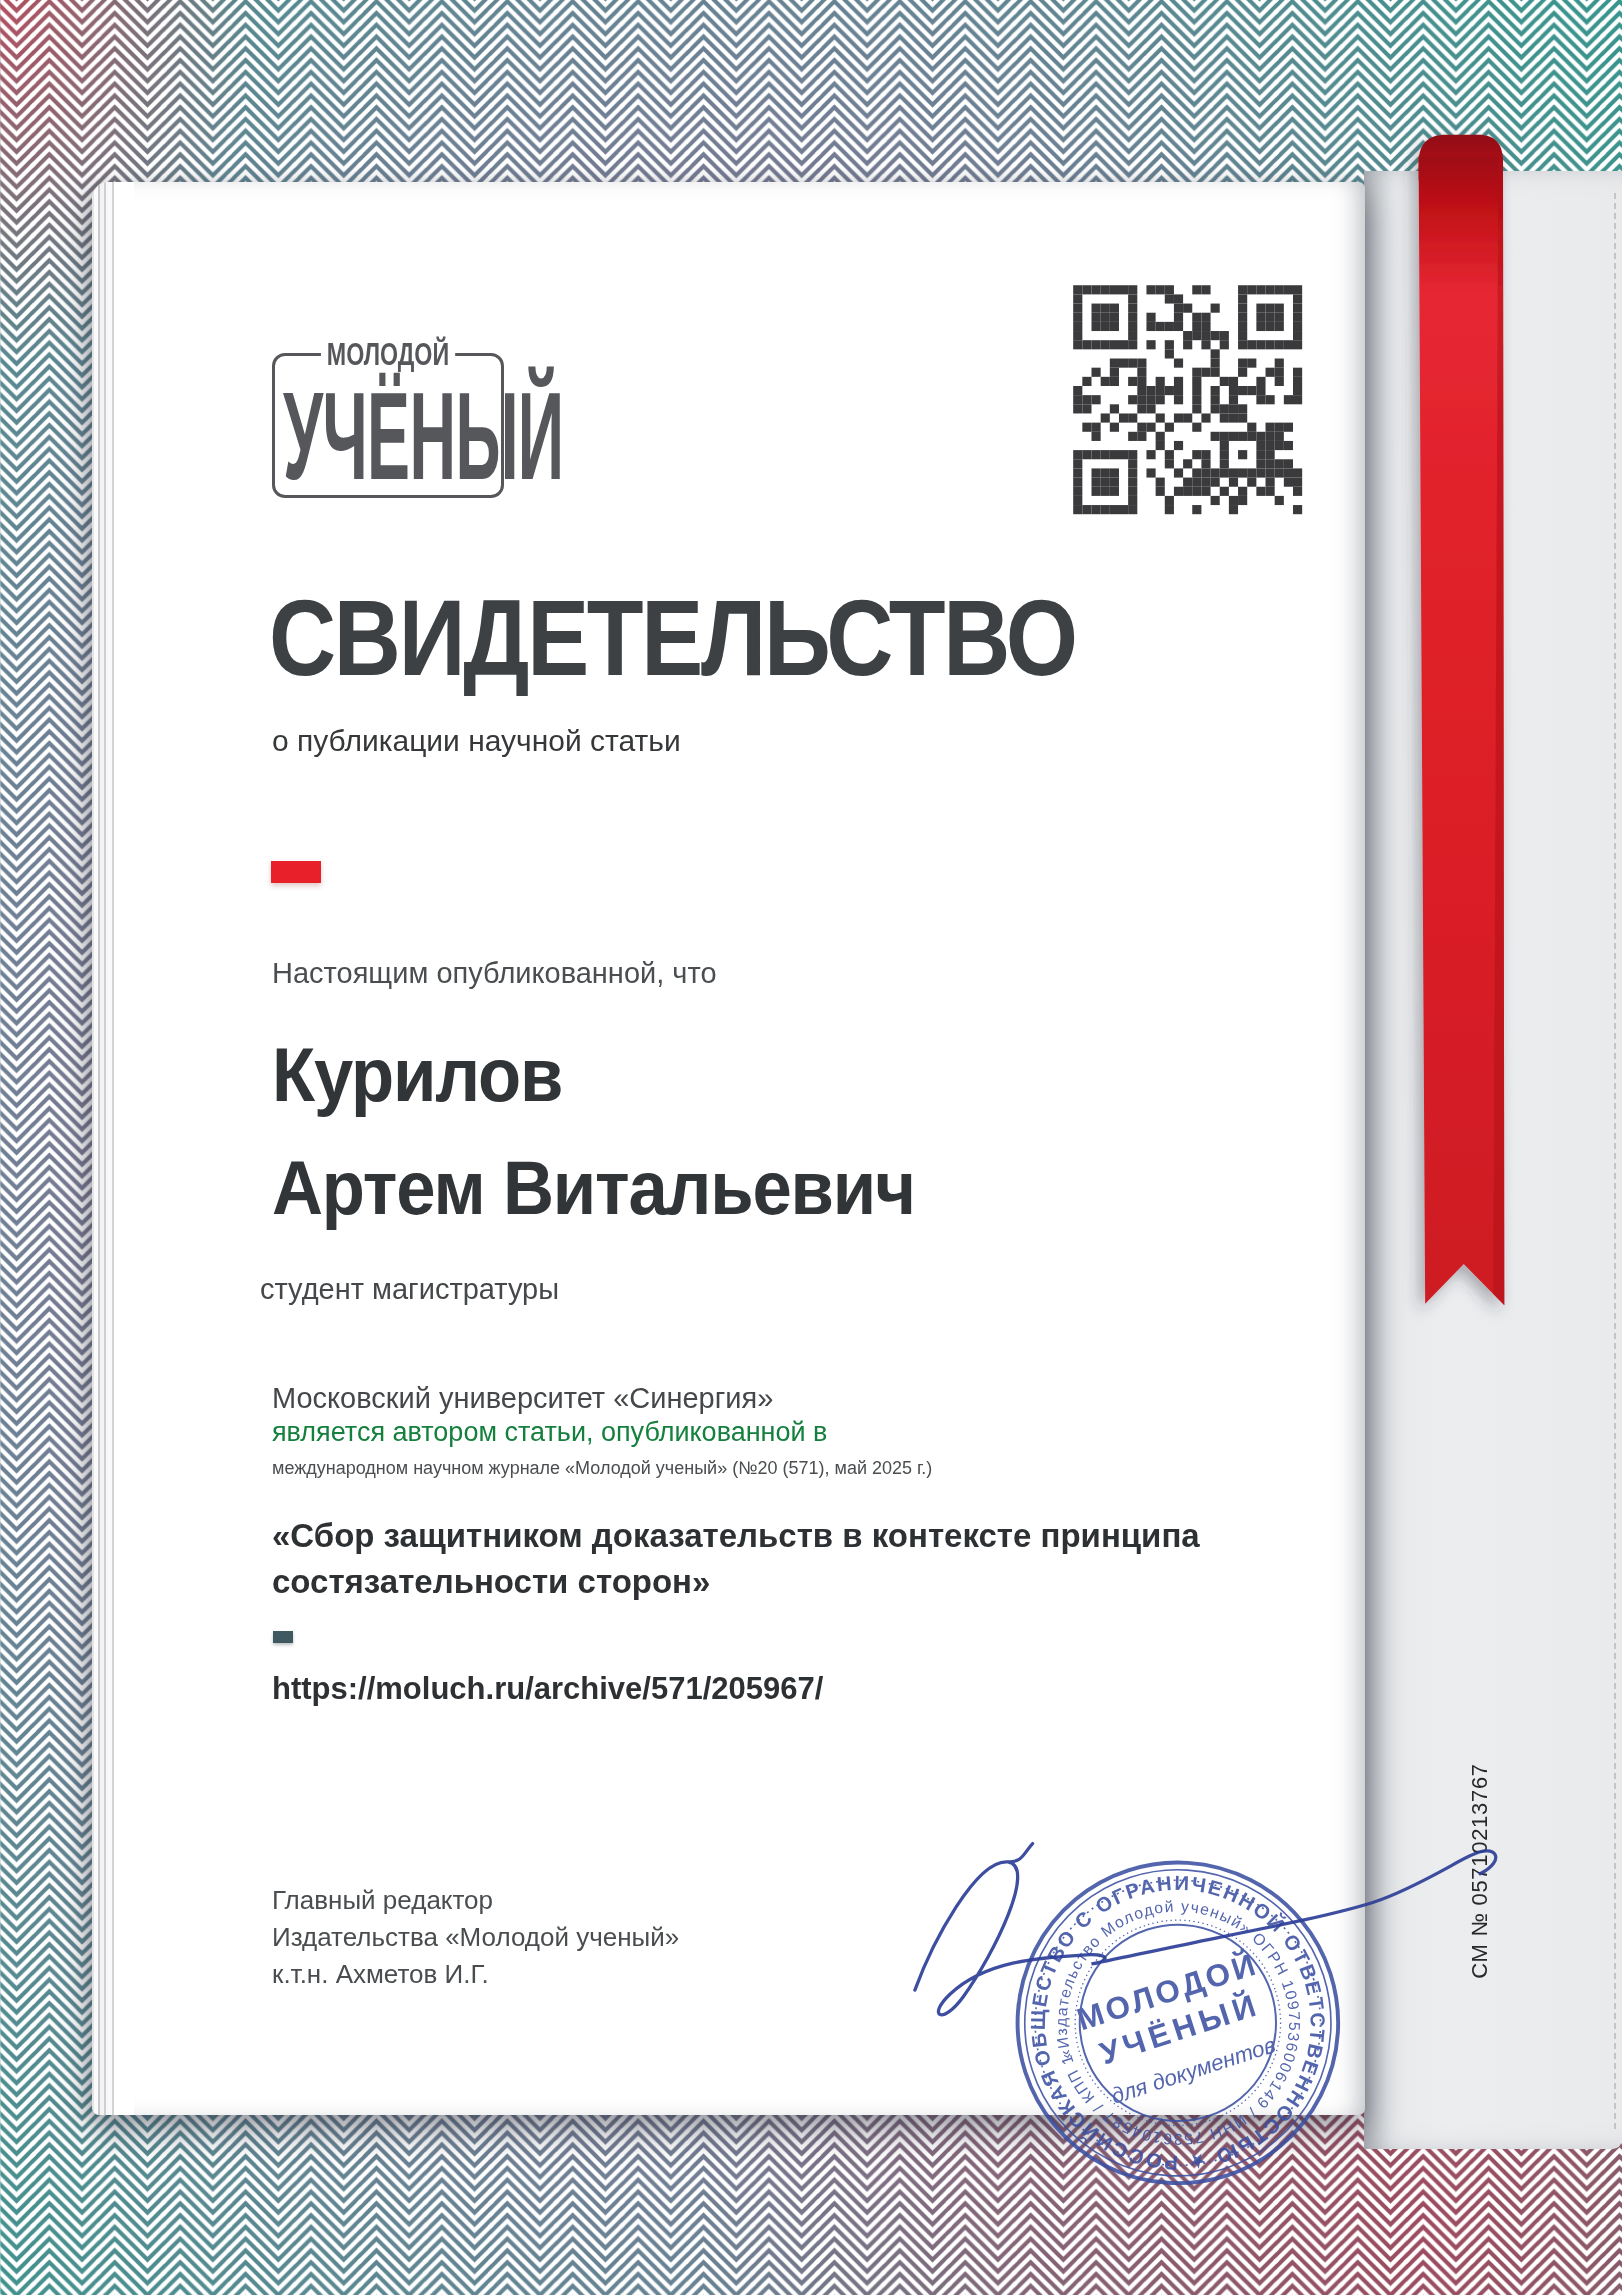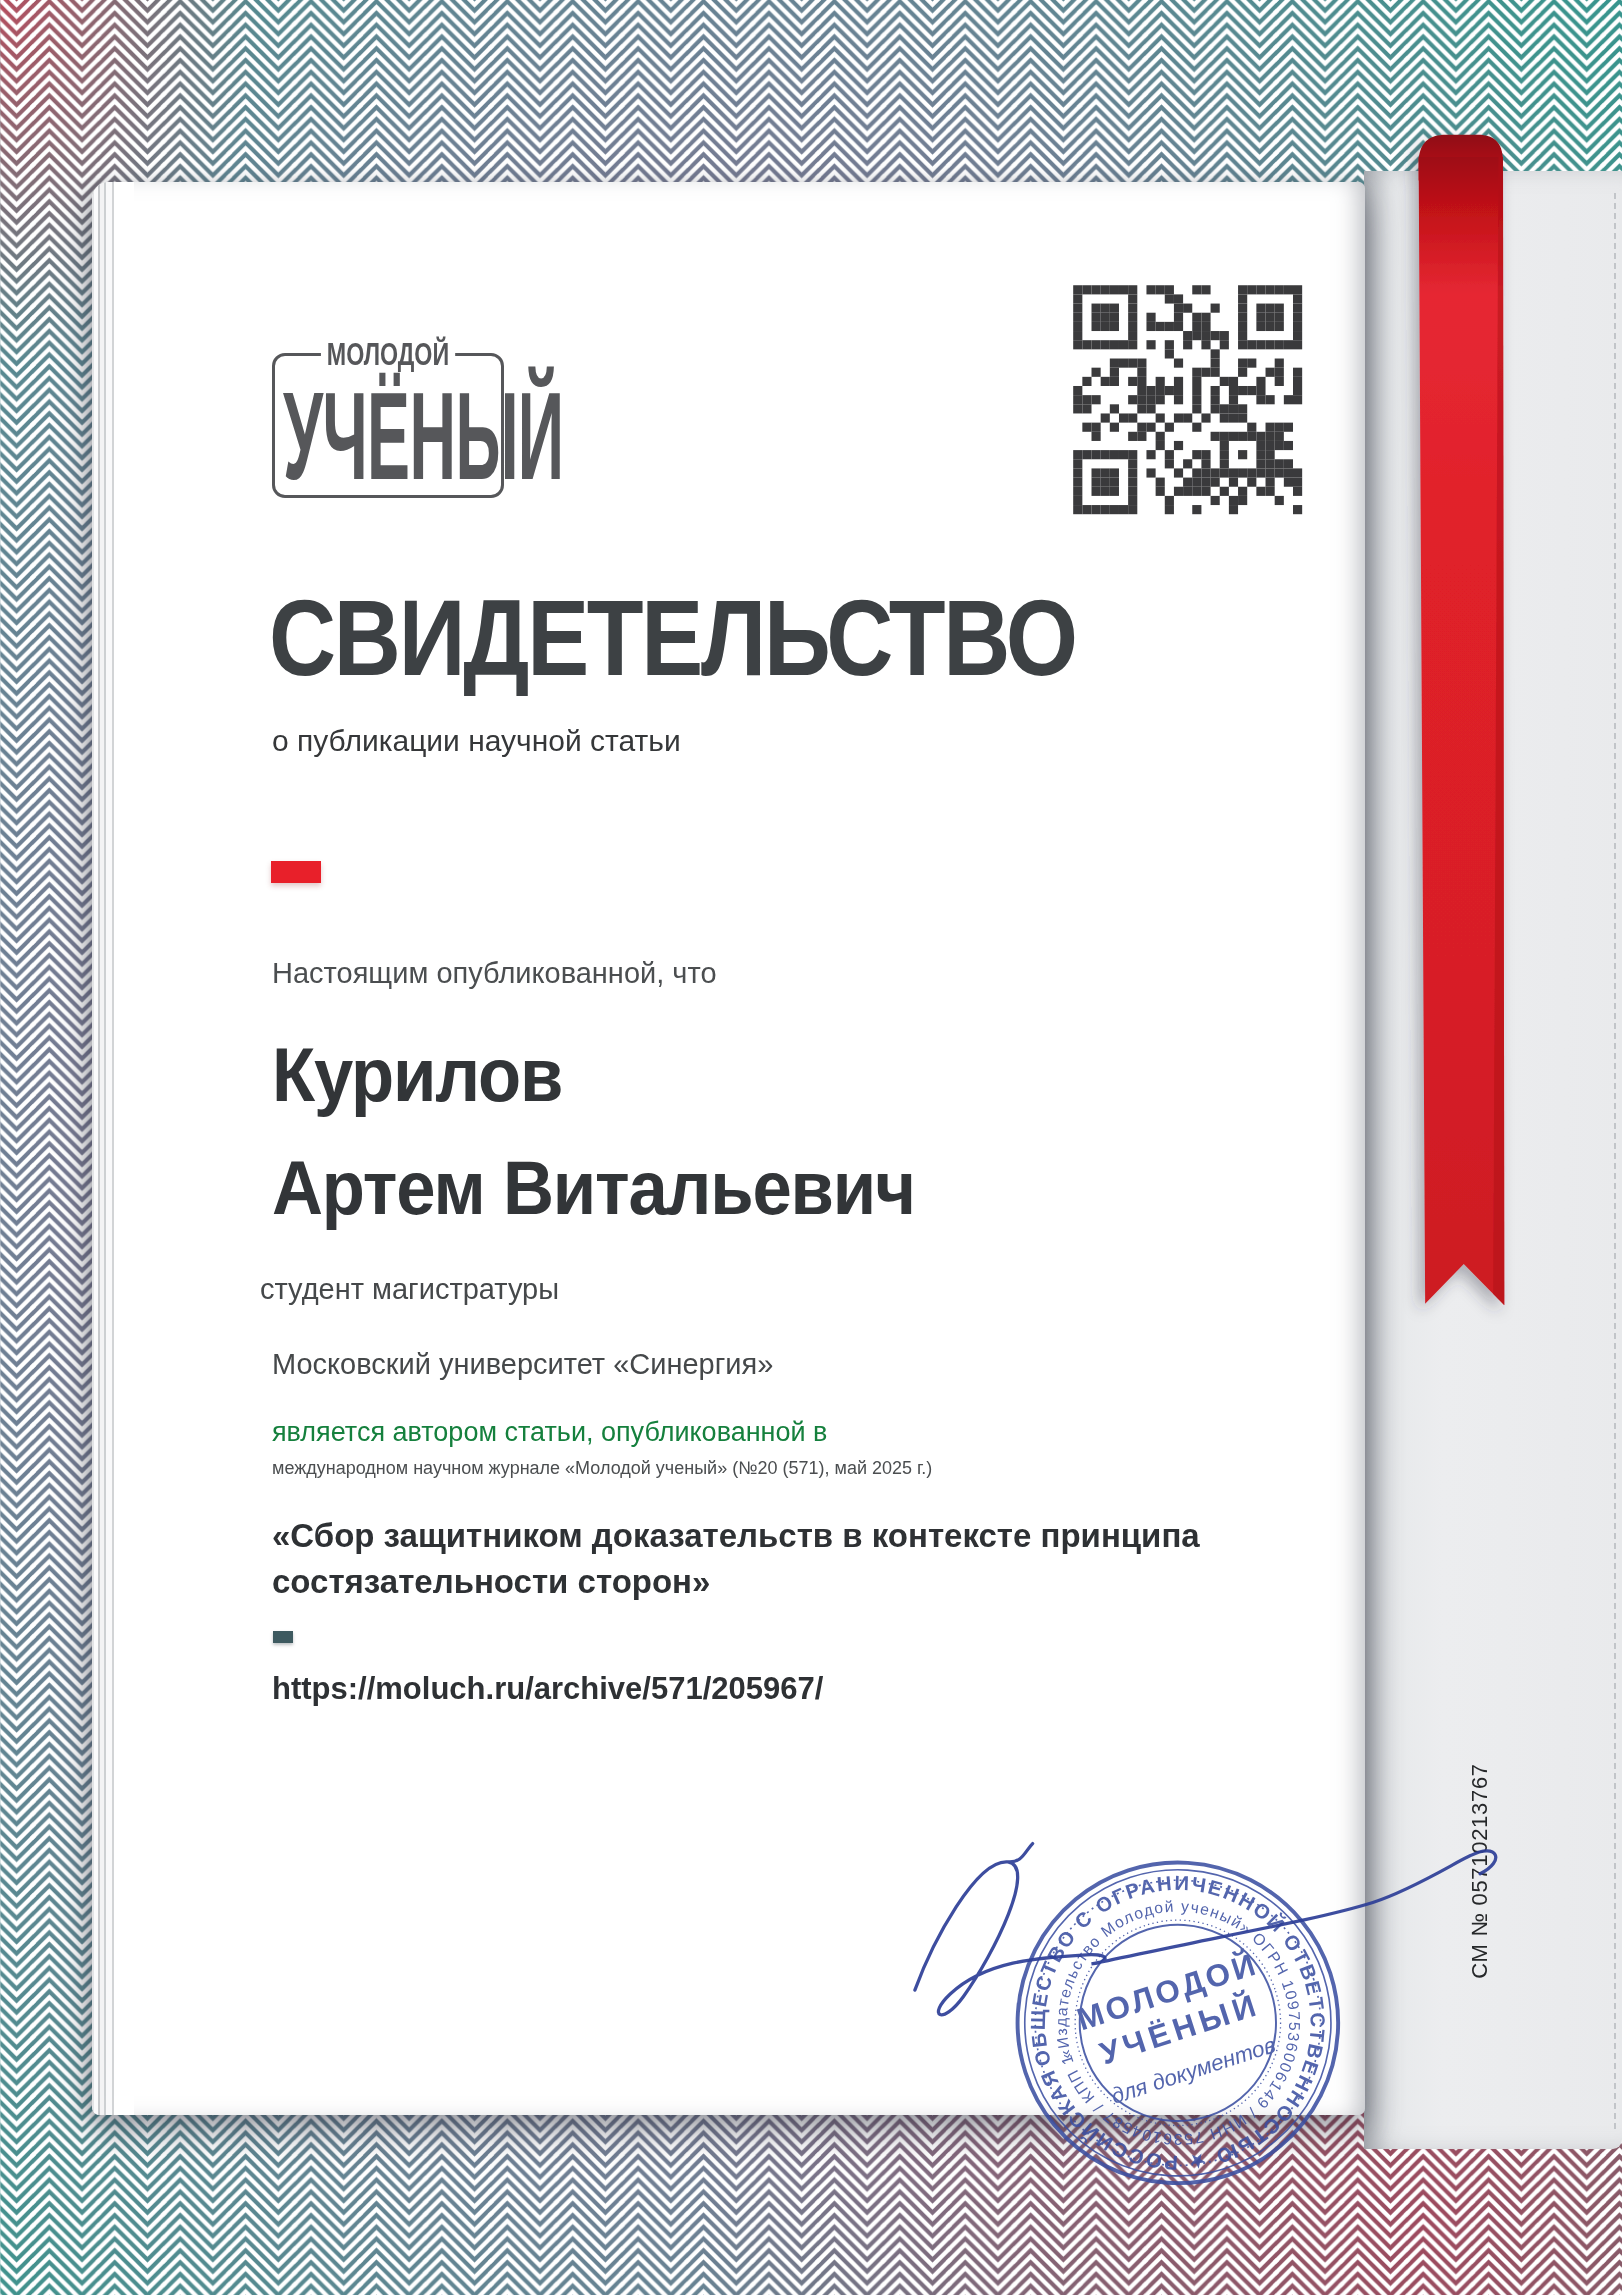--- a/index.html
+++ b/index.html
@@ -66,21 +66,21 @@
   #red-divider{
     position:absolute;left:179px;top:679px;width:50px;height:21.6px;background:#e8202a;
     box-shadow:0 3.3px 5.2px rgba(140,40,45,.25);
   }
   #confirm{left:180px;top:775px;font-size:29px;color:#4b4e50;}
   #name{
     left:180px;top:836px;font-size:76px;font-weight:bold;color:#323538;
     line-height:113px;letter-spacing:-1.3px;transform:scaleX(.93);transform-origin:left top;
   }
   #role{left:168px;top:1091px;font-size:29px;color:#45484a;}
-  #affiliation{left:180px;top:1166px;font-size:29px;color:#45484a;}
+  #affiliation{left:180px;top:1200px;font-size:29px;color:#45484a;}
   #statement1{left:180px;top:1235px;font-size:27px;color:#15803d;}
   #statement2{left:180px;top:1276px;font-size:18px;color:#4b4e50;}
   #article{
     position:absolute;left:180px;top:1331px;width:1021px;
     font-size:33px;font-weight:bold;color:#2e3134;line-height:46px;white-space:normal;
   }
   #dark-divider{
     position:absolute;left:181px;top:1449px;width:20px;height:11.8px;background:#3e5a60;
     box-shadow:0 2px 3.3px rgba(90,100,105,.4);
   }
@@ -156,20 +156,23 @@
 
     <div class="t" id="statement1">является автором статьи, опубликованной в</div>
     <div class="t" id="statement2">международном научном журнале «Молодой ученый» (№20 (571), май 2025 г.)</div>
 
     <div id="article">«Сбор защитником доказательств в контексте принципа состязательности сторон»</div>
 
     <div id="dark-divider"></div>
 
     <div class="t" id="url">https://moluch.ru/archive/571/205967/</div>
 
+    <div class="t" id="editor">Главный редактор
+Издательства «Молодой ученый»
+к.т.н. Ахметов И.Г.</div>
   </div>
 
   <svg class="abs" width="1623" height="2295" viewBox="0 0 2480 3508" style="pointer-events:none">
     <defs>
       <linearGradient id="ribG" x1="0" y1="0" x2="0" y2="1">
         <stop offset="0%" stop-color="#9e0d14"></stop>
         <stop offset="5%" stop-color="#c41219"></stop>
         <stop offset="12%" stop-color="#e62833"></stop>
         <stop offset="35%" stop-color="#e02029"></stop>
         <stop offset="70%" stop-color="#d81f27"></stop>

